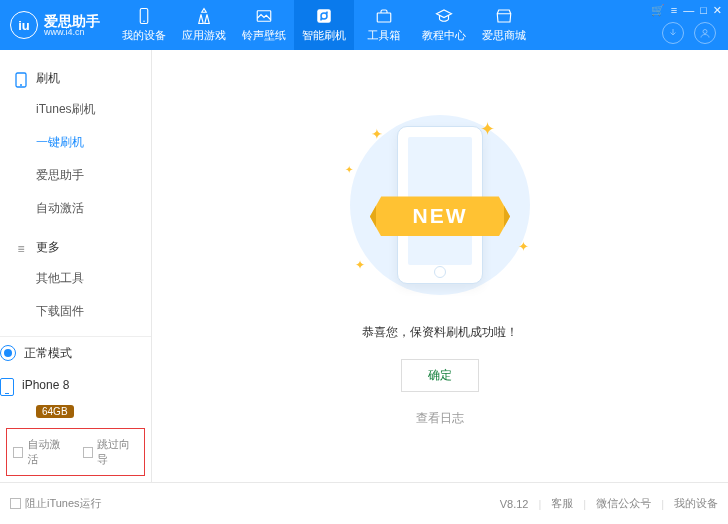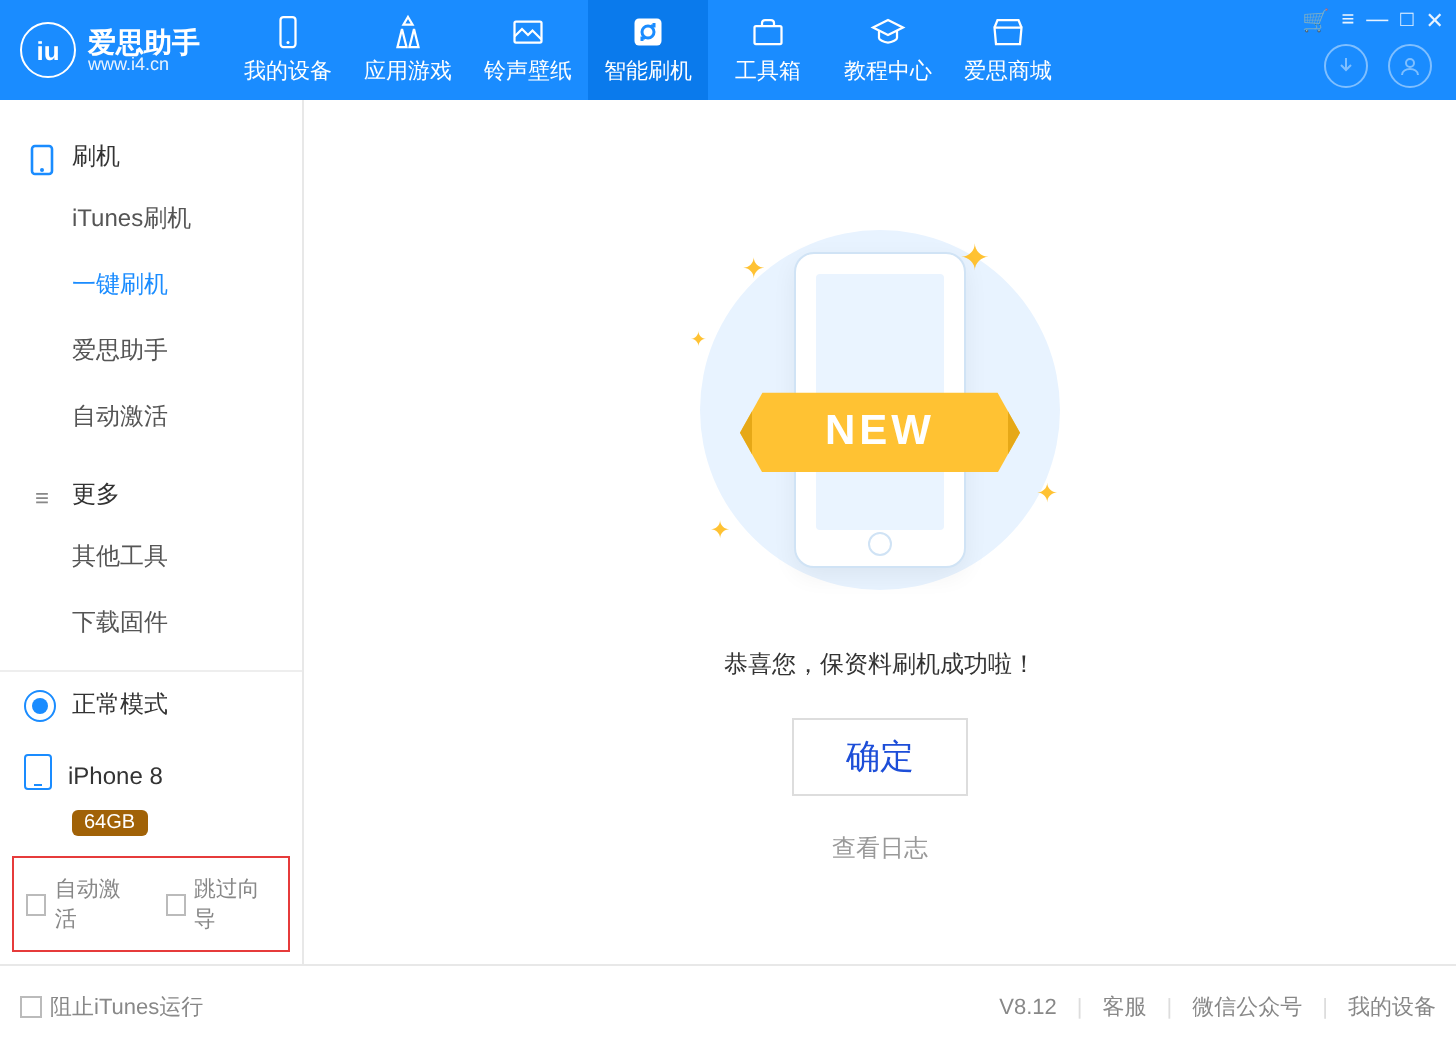--- a/index.html
+++ b/index.html
@@ -23,21 +23,21 @@
 .circ-btn svg{width:12px;height:12px;fill:none;stroke:#7fbfff;stroke-width:2}
 .body{flex:1;display:flex;min-height:0}
 .sidebar{width:152px;border-right:1px solid #e8e8e8;display:flex;flex-direction:column;font-size:12px;color:#333}
 .side-scroll{flex:1;overflow:auto;padding-top:10px}
 .side-group{padding:4px 0}
 .side-head{display:flex;align-items:flex-end;padding:6px 14px;color:#333;font-weight:500}
 .side-head .hicon{width:14px;height:14px;margin-right:8px;display:flex;align-items:center;justify-content:center}
 .side-item{padding:8px 0 8px 36px;cursor:pointer;color:#555}
 .side-item.active{color:#1a8cff}
 .side-bottom{border-top:1px solid #eee}
-.mode-row,.device-row{display:flex;align-items:flex-end;padding:8px 12px;gap:8px}
+.mode-row,.device-row{display:flex;align-items:flex-start;padding:8px 0;gap:8px}
 .mode-dot{width:16px;height:16px;border-radius:50%;border:1px solid #1a8cff;display:flex;align-items:center;justify-content:center}
 .mode-dot::after{content:"";width:8px;height:8px;border-radius:50%;background:#1a8cff}
 .device-icon{width:14px;height:18px;border:1.5px solid #1a8cff;border-radius:2px;position:relative}
 .device-icon::after{content:"";position:absolute;bottom:1px;left:50%;transform:translate(-50%);width:4px;height:1.5px;background:#1a8cff}
 .badge{display:inline-block;background:#a16207;color:#fff;font-size:10px;padding:1px 6px;border-radius:3px;margin-left:36px;margin-top:-2px;margin-bottom:6px}
 .red-box{border:1.5px solid #e63b3b;margin:4px 6px 6px;padding:8px 6px;display:flex;gap:14px;font-size:11px;color:#888}
 .chk{display:flex;align-items:center;gap:4px}
 .chk-box{width:11px;height:11px;border:1px solid #bbb}
 .main{flex:1;display:flex;flex-direction:column;align-items:center;padding-top:60px;position:relative}
 .illus{width:210px;height:190px;position:relative;display:flex;align-items:center;justify-content:center}
@@ -45,21 +45,21 @@
 .phone{width:86px;height:158px;background:#fff;border:1px solid #d0e3f5;border-radius:10px;position:relative;z-index:2;box-shadow:0 4px 12px rgba(0,0,0,.06)}
 .phone::before{content:"";position:absolute;top:10px;left:10px;right:10px;bottom:18px;background:#eaf4ff;border-radius:2px}
 .phone::after{content:"";position:absolute;bottom:5px;left:50%;transform:translate(-50%);width:10px;height:10px;border:1px solid #d0e3f5;border-radius:50%}
 .ribbon{position:absolute;z-index:3;width:140px;height:40px;background:#ffc233;display:flex;align-items:center;justify-content:center;font-weight:900;font-size:21px;color:#fff;letter-spacing:2px;top:56%;left:50%;transform:translate(-50%,-50%);clip-path:polygon(8% 0,92% 0,100% 50%,92% 100%,8% 100%,0 50%)}
 .ribbon::before,.ribbon::after{content:"";position:absolute;width:18px;height:40px;background:#e6a817;z-index:-1}
 .ribbon::before{left:-12px;clip-path:polygon(0 0,100% 20%,100% 80%,0 100%,40% 50%)}
 .ribbon::after{right:-12px;clip-path:polygon(0 20%,100% 0,60% 50%,100% 100%,0 80%)}
 .stars{position:absolute;inset:0;z-index:2}
 .star{position:absolute;color:#ffc233}
 .msg{margin-top:24px;font-size:12px;color:#333}
-.ok-btn{margin-top:18px;padding:7px 26px;border:1px solid #ddd;background:#fff;font-size:17px;color:#1d4ed8;cursor:pointer}
+.ok-btn{margin-top:18px;padding:7px 26px;border:1px solid #ddd;background:#fff;font-size:12px;color:#15803d;cursor:pointer}
 .loglink{margin-top:18px;font-size:12px;color:#999;cursor:pointer}
 .footer{height:42px;border-top:1px solid #e8e8e8;display:flex;align-items:center;font-size:11px;color:#888;padding:0 10px;justify-content:space-between}
 .footer-left{display:flex;align-items:center;gap:5px}
 .footer-right{display:flex;align-items:center;gap:10px}
 .fsep{color:#ddd}
 </style>
 </head>
 <body>
 
 <div class="header">

